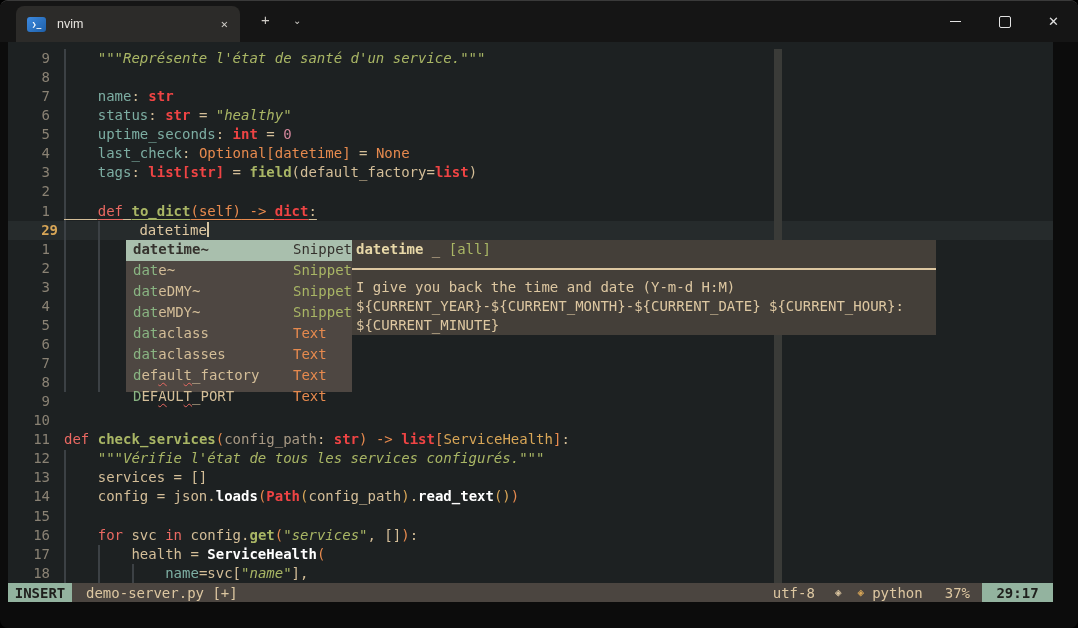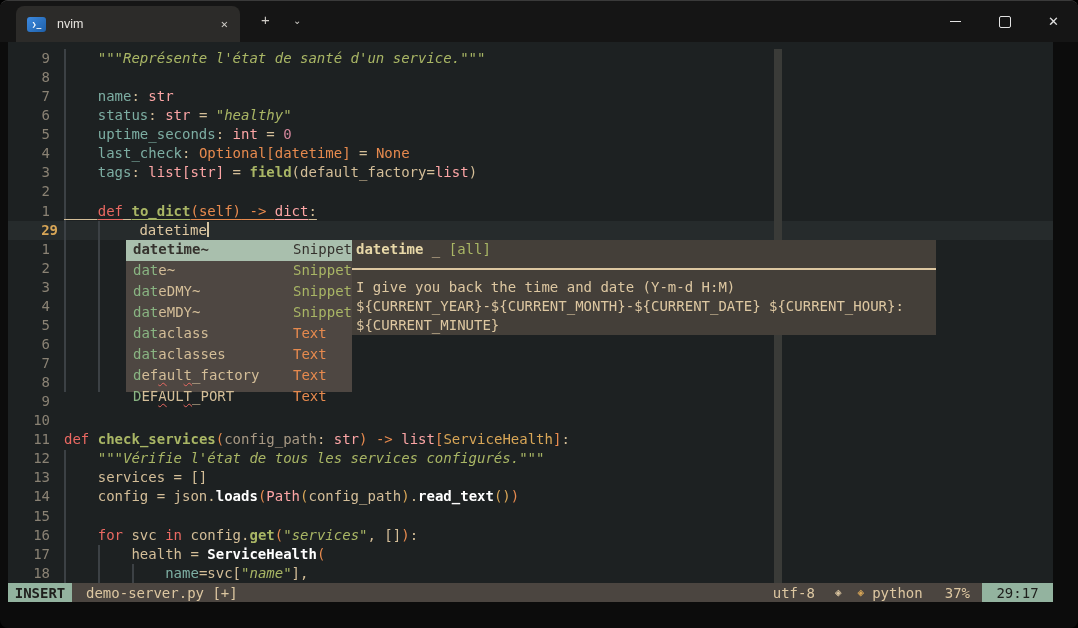--- a/index.html
+++ b/index.html
@@ -29,21 +29,21 @@
   .rows{position:absolute;left:0;top:7px;width:100%;z-index:2;}
   .row{display:flex;height:19.07px;line-height:19.07px;font-size:14px;white-space:pre;}
   .ln{width:42px;text-align:right;color:#8a8274;flex:none;}
   .ln.cur{color:#d8a657;font-weight:bold;padding-left:8px;}
   .code{margin-left:14px;}
   .cursorline{position:absolute;left:0;top:178.6px;width:100%;height:19.07px;background:#262b2c;z-index:0;}
   .colorcolumn{position:absolute;left:766px;top:7px;width:8.4px;height:534px;background:#3a3b38;z-index:1;}
   .iguide{position:absolute;width:2px;background:#3c4145;z-index:1;}
   
   .fg{color:#d4be98}.red{color:#ea6962}.orange{color:#e78a4e}
-  .orangeB{color:#fca5a5;font-weight:normal}.yellow{color:#d8a657}
+  .orangeB{color:#ef4444;font-weight:bold}.yellow{color:#d8a657}
   .yellowB{color:#ffffff;font-weight:bold}.green{color:#a9b665}
   .greenB{color:#a9b665;font-weight:bold}.greenI{color:#a9b665;font-style:italic}
   .blue{color:#7daea3}.purple{color:#d3869b}.aqua{color:#89b482}
   .cream{color:#ddc7a1}.creamB{color:#e8d8a8;font-weight:bold}.gray{color:#a89984}
   .sel{color:#35322d}.selB{color:#35322d;font-weight:bold}
   .ul span, span.ul{text-decoration:underline;text-underline-offset:3px;text-decoration-thickness:1px;}
   .sq{text-decoration:underline wavy #ea6962;text-decoration-thickness:1px;text-underline-offset:2px;}
   .caret{display:inline-block;width:2px;height:15px;background:#d5c4a1;vertical-align:-2px;}
   
   .pum{position:absolute;left:118px;top:197.7px;width:226px;height:152.6px;background:#4e4742;z-index:3;}
@@ -61,21 +61,21 @@
               display:flex;align-items:center;font-size:14px;}
   .mode-badge{width:64px;height:19.5px;background:#93b39f;color:#20211e;font-weight:bold;
               display:flex;align-items:center;justify-content:center;flex:none;}
   .sl-file{color:#ddc7a1;margin-left:14px;flex:none;}
   .sl-spacer{flex:1;}
   .sl-enc{color:#ddc7a1;margin-right:20px;}
   .sl-icon1{color:#ddc7a1;font-size:11px;margin-right:16px;}
   .sl-icon2{color:#d8a657;font-size:11px;margin-right:8px;}
   .sl-ft{color:#ddc7a1;margin-right:22px;}
   .sl-pct{color:#ddc7a1;margin-right:12px;}
-  .pos-badge{width:71px;height:19.5px;background:#93b39f;color:#20211e;font-weight:normal;
+  .pos-badge{width:71px;height:19.5px;background:#93b39f;color:#20211e;font-weight:bold;
              display:flex;align-items:center;justify-content:center;flex:none;}
 </style>
 </head>
 <body>
 
 <div class="win">
 
   <div class="titlebar">
     <div class="tab">
       <div class="ps-icon">❯_</div>

